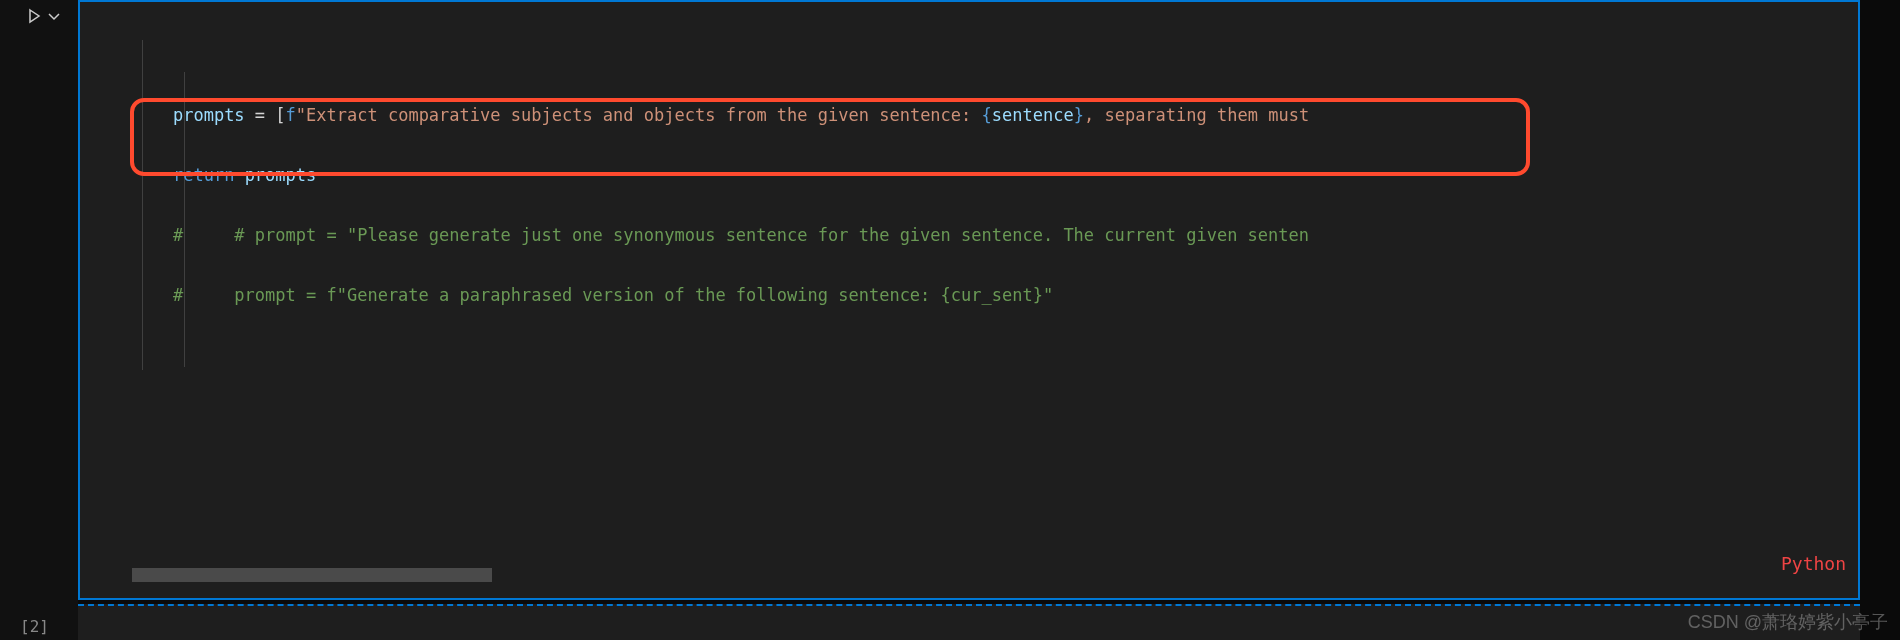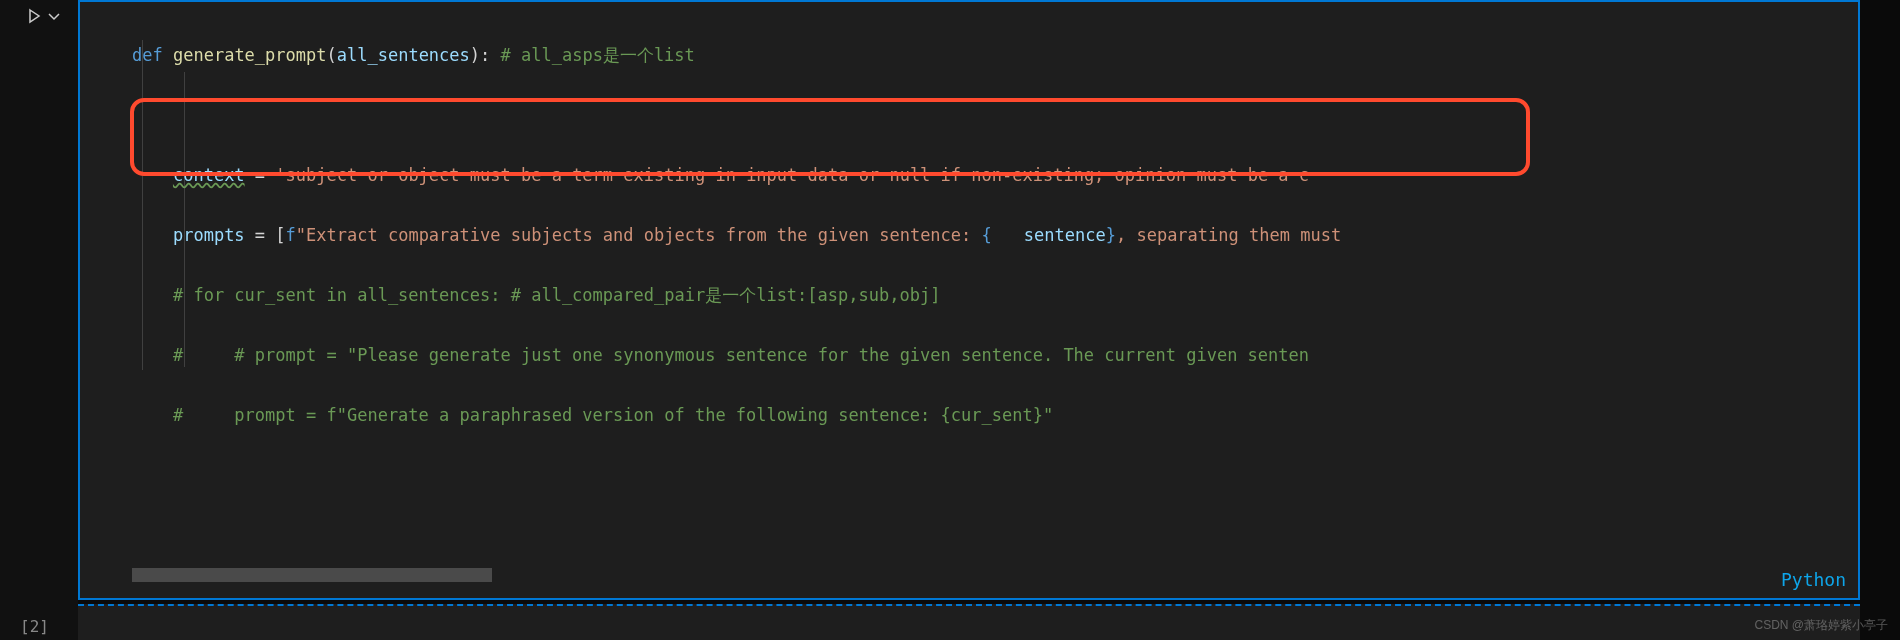--- a/index.html
+++ b/index.html
@@ -68,21 +68,21 @@
     width: 1px;
     height: 295px;
     background: #404040;
   }
   .tk-kw { color: #569cd6; }
   .tk-fn { color: #dcdcaa; }
   .tk-var { color: #9cdcfe; }
   .tk-str { color: #ce9178; }
   .tk-cm { color: #6a9955; }
   .tk-pl { color: #d4d4d4; }
-  .tk-fv { color: #9cdcfe; margin-left: 32px; }
+  .tk-fv { color: #9cdcfe; }
   .underline-fix { text-decoration: underline wavy #6a9955; text-decoration-skip-ink: none; }
   .highlight-box {
     position: absolute;
     left: 130px;
     top: 98px;
     width: 1400px;
     height: 78px;
     border: 4px solid #ff4a2e;
     border-radius: 14px;
     pointer-events: none;
@@ -90,31 +90,31 @@
   .hscroll {
     position: absolute;
     bottom: 16px;
     left: 52px;
     width: 360px;
     height: 14px;
     background: #4a4a4a;
   }
   .lang-label {
     position: absolute;
-    bottom: 8px;
+    bottom: 24px;
     right: 12px;
-    color: #0ea5e9;
+    color: #ef4444;
     font-size: 18px;
   }
   .watermark {
     position: absolute;
     bottom: 6px;
     right: 12px;
     color: rgba(200,200,200,0.4);
-    font-size: 12px;
+    font-size: 18px;
     font-family: sans-serif;
   }
   .bottom-border {
     position: absolute;
     left: 78px;
     right: 40px;
     bottom: 0;
     height: 36px;
     border-top: 2px dashed #0078d4;
     background: #1e1e1e;
@@ -132,25 +132,23 @@
         <path d="M3 6 L8 11 L13 6" fill="none" stroke="#ccc" stroke-width="1.5"></path>
       </svg>
   </div>
   <div class="cell-label">[2]</div>
 </div>
 
 <div class="editor-area">
   <div class="indent-guide"></div>
   <div class="indent-guide2"></div>
   <div class="code">
-<div><span class="tk-kw">def</span> <span class="tk-fn">generate_prompt</span><span class="tk-pl">(</span><span class="tk-var">all_sentences</span><span class="tk-pl">): </span><span class="tk-cm"># all_asps是一个list</span></div>
 <div> </div>
-<div>    <span class="tk-var underline-fix">context</span><span class="tk-pl"> = </span><span class="tk-str">'subject or object must be a term existing in input data or null if non-existing; opinion must be a c</span></div>
 <div>    <span class="tk-var">prompts</span><span class="tk-pl"> = [</span><span class="tk-kw">f</span><span class="tk-str">"Extract comparative subjects and objects from the given sentence: </span><span class="tk-kw">{</span><span class="tk-fv">sentence</span><span class="tk-kw">}</span><span class="tk-str">, separating them must</span></div>
-<div>    <span class="tk-cm"># for cur_sent in all_sentences: # all_compared_pair是一个list:[asp,sub,obj]</span></div>
+<div>    <span class="tk-kw">return</span> <span class="tk-var">prompts</span></div>
 <div>    <span class="tk-cm">#     # prompt = "Please generate just one synonymous sentence for the given sentence. The current given senten</span></div>
 <div>    <span class="tk-cm">#     prompt = f"Generate a paraphrased version of the following sentence: {cur_sent}"</span></div>
 
 
   </div>
   <div class="hscroll"></div>
   <div class="lang-label">Python</div>
 </div>
 
 <div class="highlight-box"></div>

